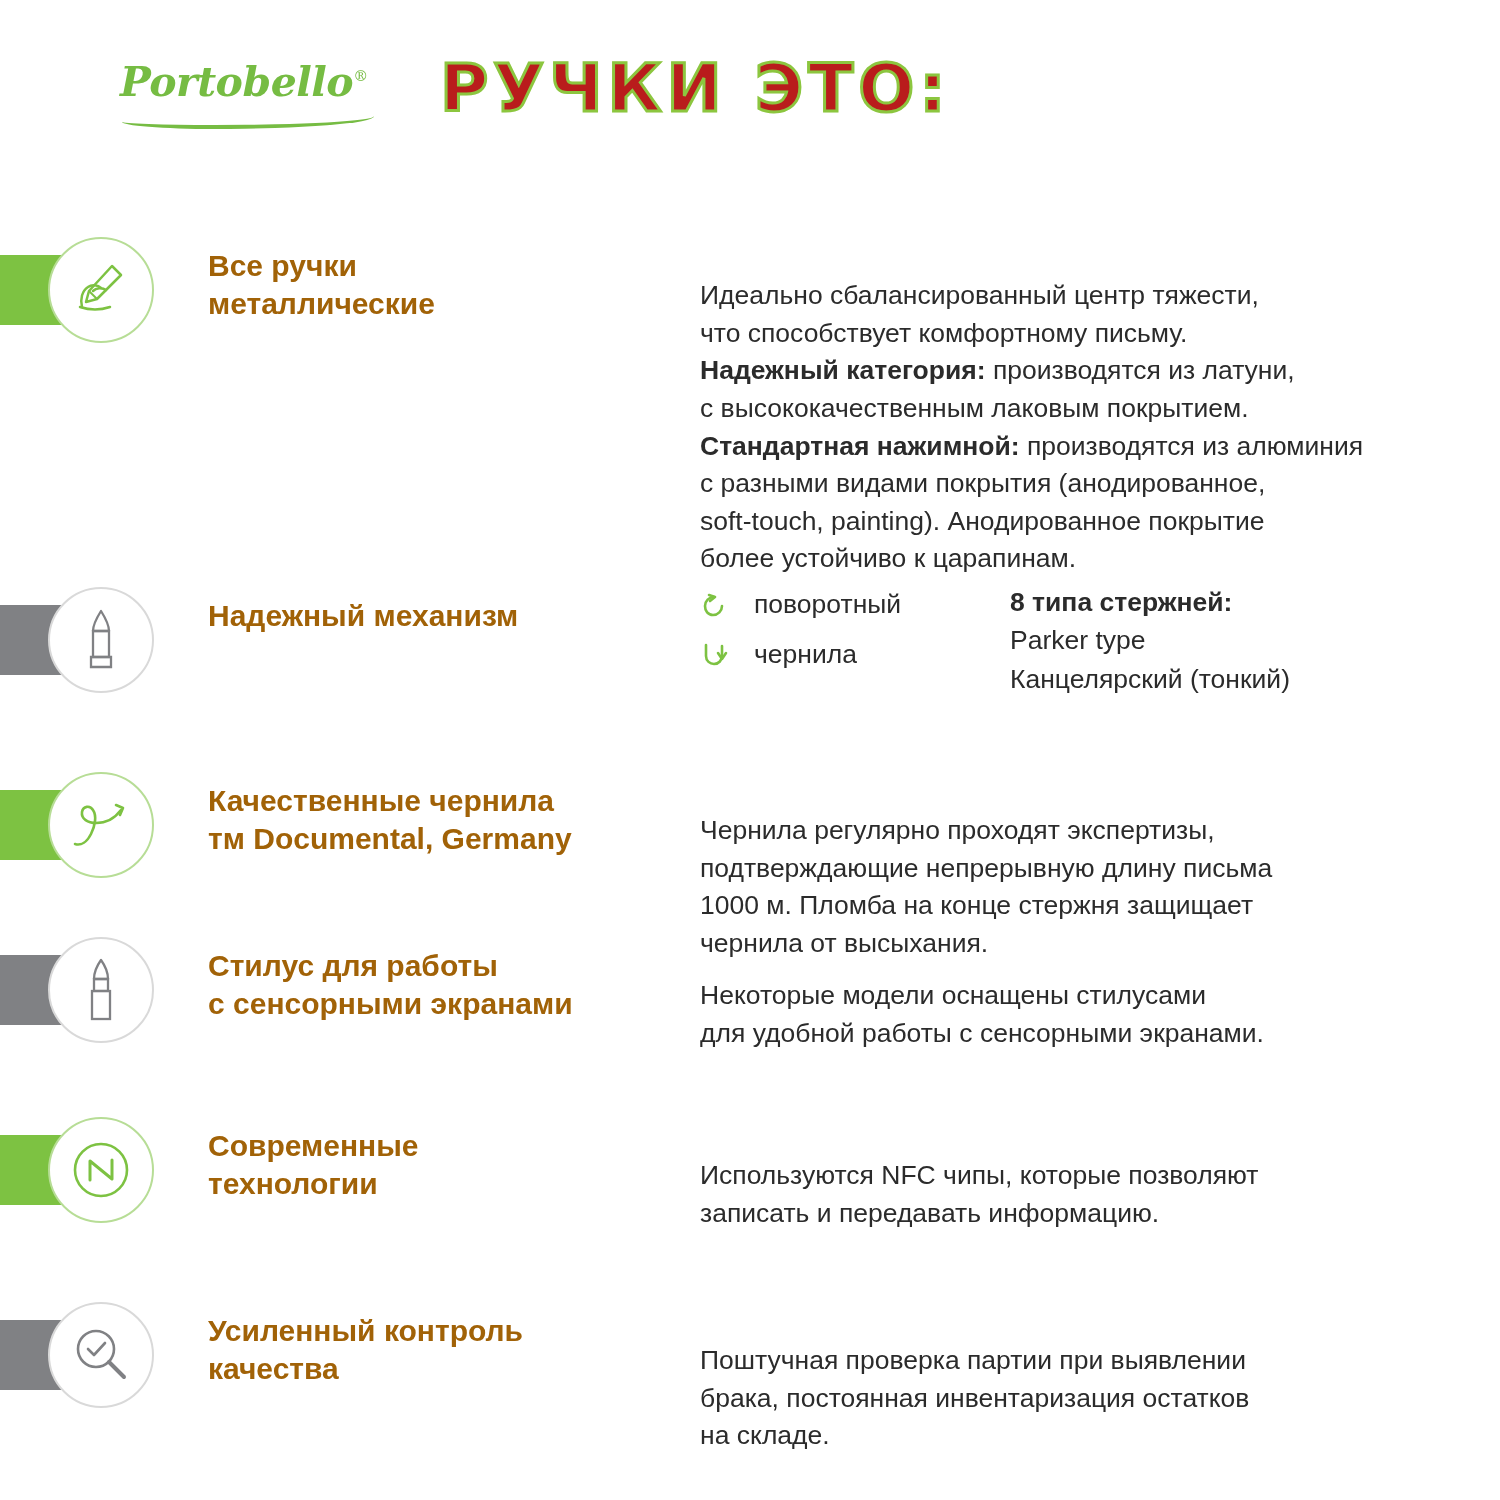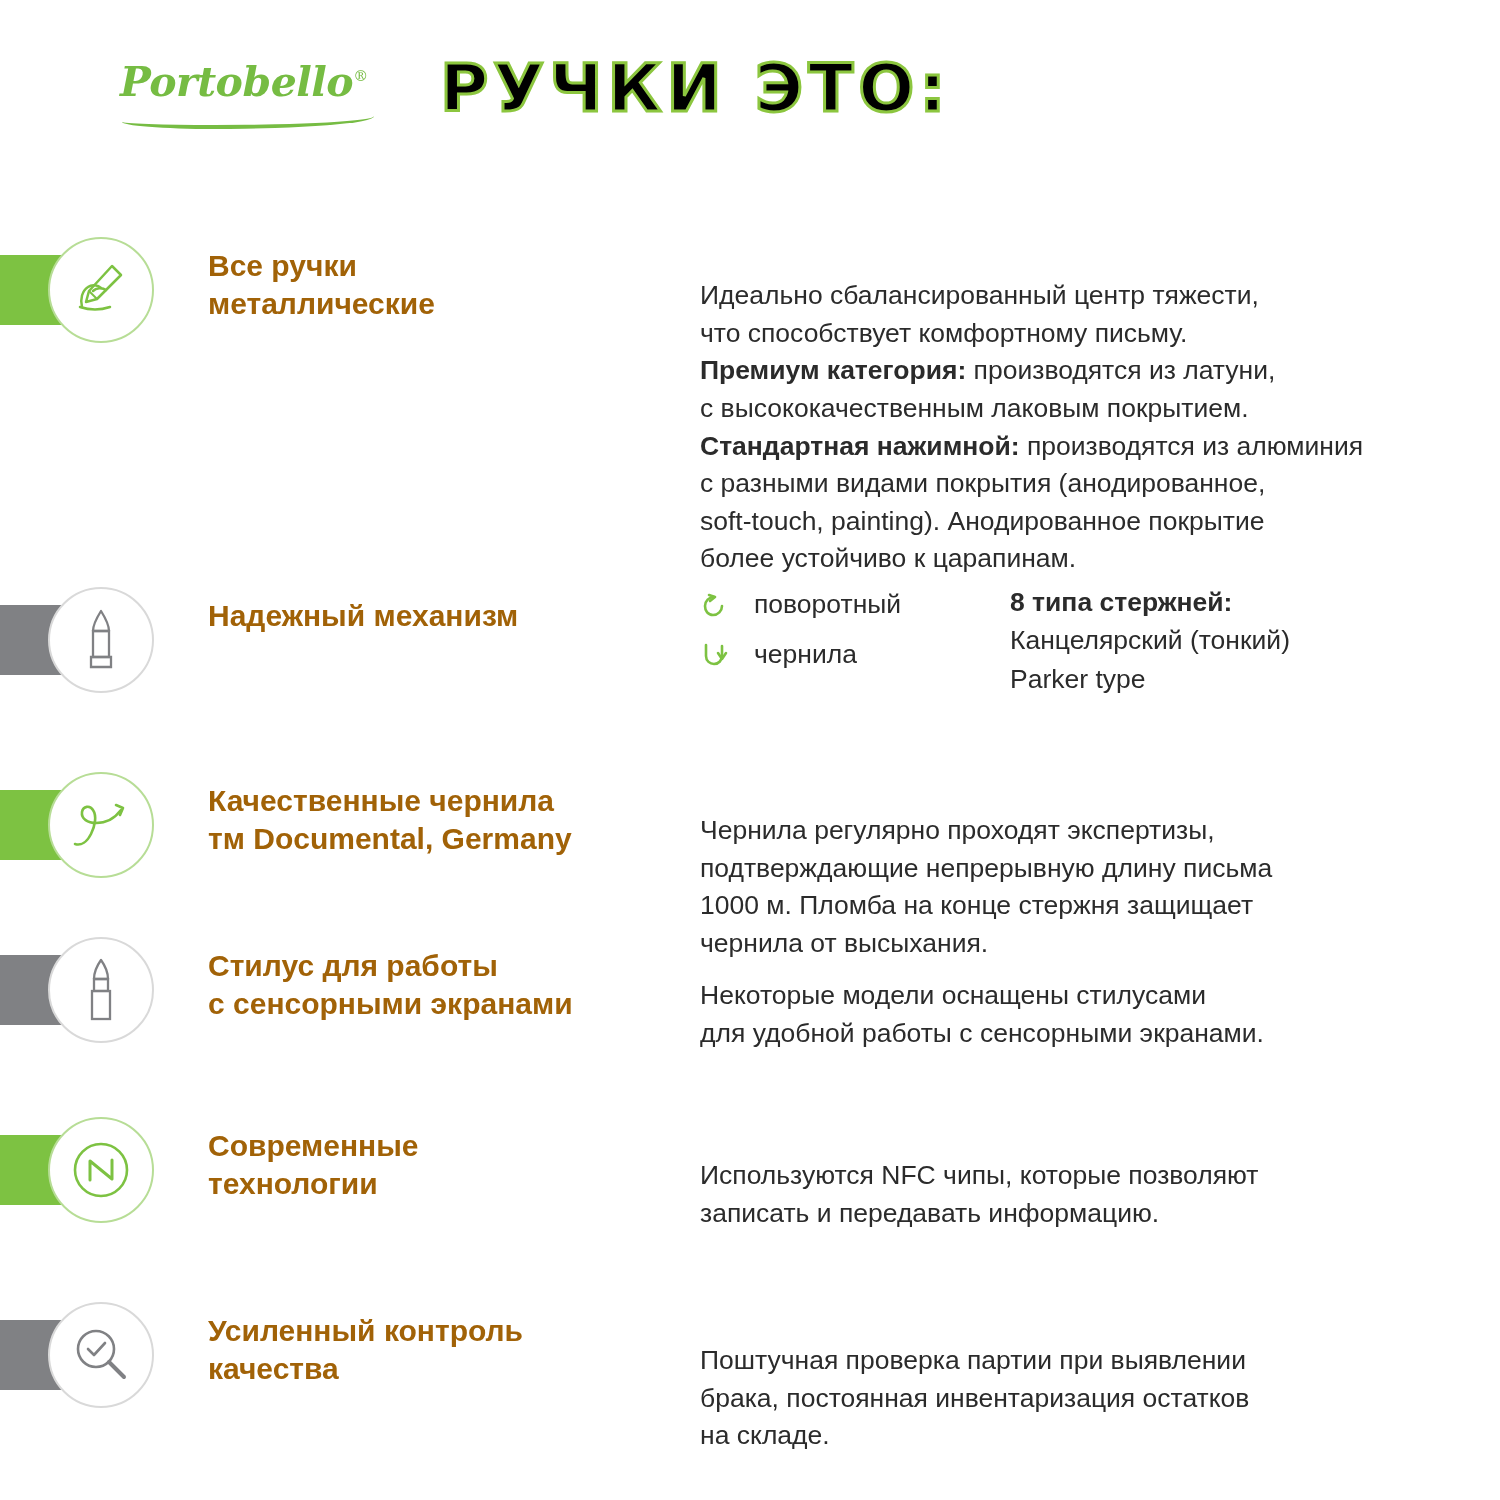--- a/index.html
+++ b/index.html
@@ -51,21 +51,21 @@
     width: 252px; height: 20px;
     border-bottom: 4px solid #76bc43;
     border-radius: 0 0 70% 40%;
   }
   .headline {
     position: absolute;
     left: 440px; top: 2px;
     font-size: 66px;
     font-weight: bold;
     letter-spacing: 5px;
-    color: #000000;
+    color: #b91c1c;
     -webkit-text-stroke: 3px #8cc63f;
     font-family: "DejaVu Sans", sans-serif;
     white-space: nowrap;
   }
 
   
   .row {
     position: absolute;
     left: 0;
     width: 1500px;
@@ -155,21 +155,21 @@
         <path d="M14 50 C12 42 14 34 20 30 C24 27 30 28 33 31" stroke="#7dc242" stroke-width="2.5" fill="none" stroke-linecap="round"></path>
         <path d="M25 34 C28 31 34 30 38 33" stroke="#7dc242" stroke-width="2.5" fill="none" stroke-linecap="round"></path>
         <path d="M44 9 L53 18 L29 42 L18 45 L21 34 Z" stroke="#7dc242" stroke-width="2.5" fill="none" stroke-linejoin="round"></path>
         <path d="M21 34 L29 42" stroke="#7dc242" stroke-width="2" fill="none"></path>
       </svg>
     </div>
     <div class="title">Все ручки<br>металлические</div>
     <div class="body">
       Идеально сбалансированный центр тяжести,<br>
       что способствует комфортному письму.<br>
-      <b>Премиум категория:</b> производятся из латуни,<br>
+      <b>Надежный категория:</b> производятся из латуни,<br>
       с высококачественным лаковым покрытием.<br>
       <b>Стандартная нажимной:</b> производятся из алюминия<br>
       с разными видами покрытия (анодированное,<br>
       soft-touch, painting). Анодированное покрытие<br>
       более устойчиво к царапинам.
     </div>
   </div>
 
   <div class="row" style="top:605px;">
     <div class="badge gray"></div>
@@ -198,22 +198,22 @@
             <path d="M6 5 L6 16 C6 21 10 24 14 24 C19 24 22 20 22 16 L22 6" stroke="#7dc242" stroke-width="2.6" fill="none" stroke-linecap="round"></path>
             <path d="M18 13 L22 19 L26 13" stroke="#7dc242" stroke-width="2.6" fill="none" stroke-linecap="round" stroke-linejoin="round"></path>
           </svg>
         </span>
         <span>чернила</span>
       </div>
     </div>
 
     <div class="mech-right">
       <div class="hd">8 типа стержней:</div>
+      <div>Parker type</div>
       <div>Канцелярский (тонкий)</div>
-      <div>Parker type</div>
     </div>
   </div>
 
   <div class="row" style="top:790px;">
     <div class="badge green"></div>
     <div class="circle green-ring">
       <svg width="72" height="66" viewBox="0 0 72 66">
         <path d="M10 52 C16 54 22 50 26 42 C30 34 32 24 28 18 C25 13 18 14 17 20 C16 27 23 31 31 31 C42 31 50 26 56 18" stroke="#7dc242" stroke-width="2.6" fill="none" stroke-linecap="round"></path>
         <path d="M51 13 L58 16 L55 23" stroke="#7dc242" stroke-width="2.6" fill="none" stroke-linecap="round" stroke-linejoin="round"></path>
       </svg>

